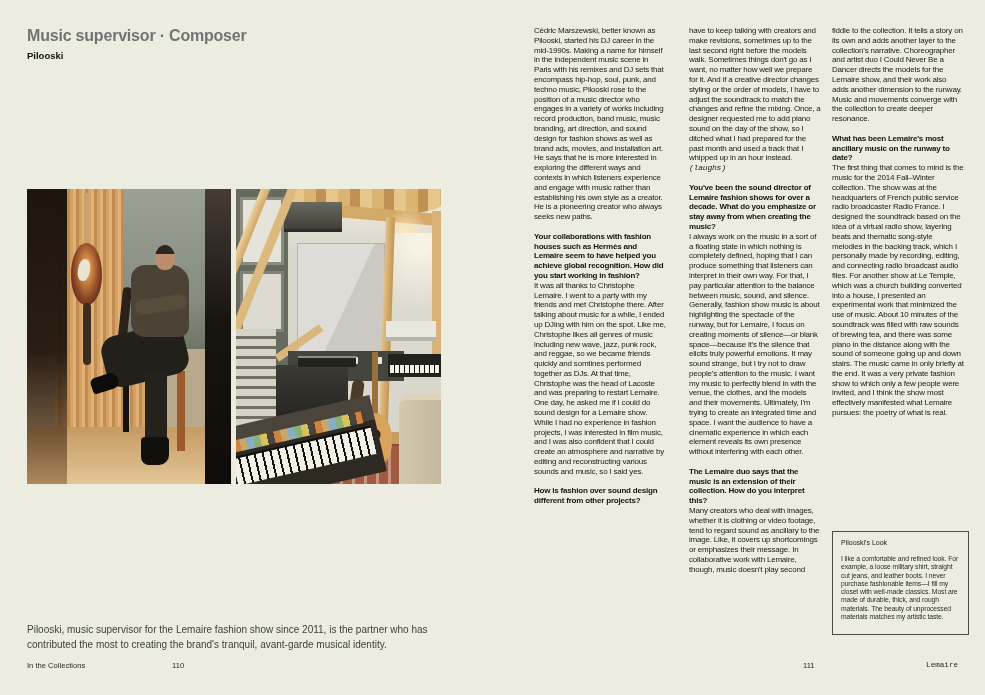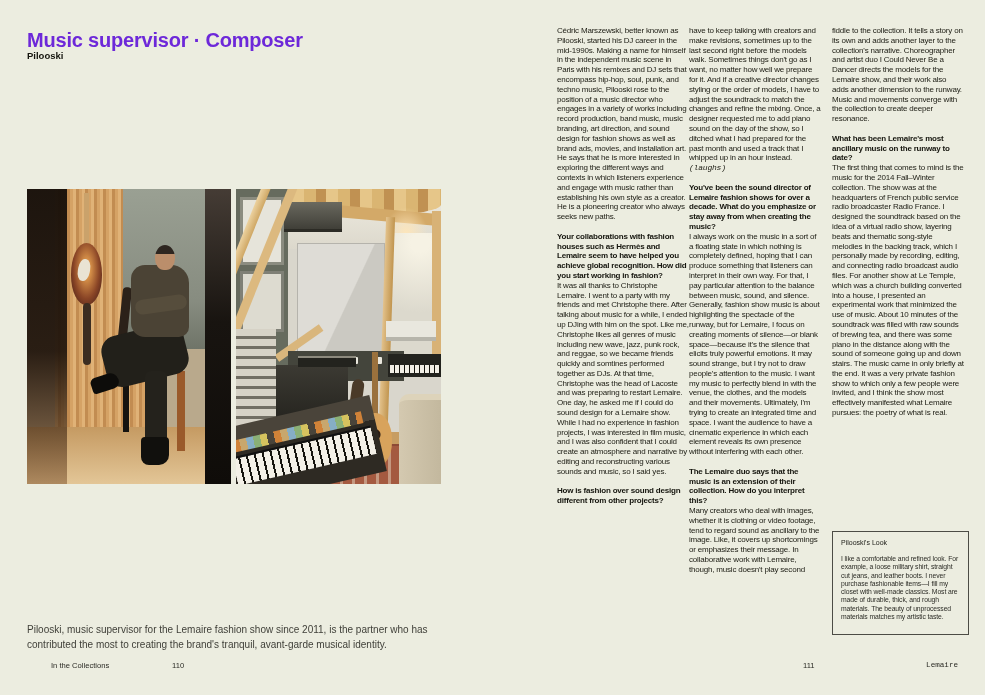--- a/index.html
+++ b/index.html
@@ -6,32 +6,32 @@
   body{
     width:985px;height:695px;overflow:hidden;
     font-family:"Liberation Sans","DejaVu Sans",sans-serif;
     background:#ecede0;
   }
   #spread{position:relative;width:985px;height:695px;background:#ecede0;}
 
   
   .title{
     position:absolute;left:27px;top:16px;
-    font-size:20px;font-weight:700;letter-spacing:-0.2px;color:#6d28d9;
+    font-size:16px;font-weight:700;letter-spacing:-0.2px;color:#737373;
   }
   .subtitle{
     position:absolute;left:27px;top:50px;
     font-size:9.5px;font-weight:700;color:#16160f;
   }
   .caption{
     position:absolute;left:27px;top:612px;width:440px;
     font-size:10px;line-height:1.5;color:#3f3f38;
   }
   .footer-item{position:absolute;top:661px;font-size:7.6px;color:#2a2a24;}
-  .f-left{left:27px;margin-left:24px;}
+  .f-left{left:27px;}
   .f-110{left:172px;}
   .f-111{left:803px;}
   .f-brand{right:27px;font-family:Liberation Mono, monospace;}
 
   
   .photo{position:absolute;top:189px;height:295px;overflow:hidden;background:#b9a98c;}
   #photo-left{left:27px;width:204px;}
   #photo-right{left:236px;width:205px;}
   .photo div{position:absolute;}
 
@@ -119,21 +119,21 @@
   .rp-keys{left:4px;top:30px;width:142px;height:27px;border-top:2px solid #111;
     background:repeating-linear-gradient(90deg,#f3f0e7 0 6px,#16150f 6px 8px);}
   .rp-couch{left:163px;top:205px;width:42px;height:90px;border-radius:10px 0 0 4px;
     border-top:6px solid #ddd3ba;background:linear-gradient(90deg,#d4c9b0,#c3b89e);}
 
   
   .col{
     position:absolute;top:26px;width:132px;height:614px;overflow:hidden;
     font-size:8px;line-height:9.8px;letter-spacing:-0.2px;color:#222219;
   }
-  #col-0{left:557px;} #col-1{left:689px;} #col-2{left:832px;}
+  #col-0{left:534px;} #col-1{left:689px;} #col-2{left:832px;}
   .blk{margin:0;}
   .blk.q{font-weight:700;margin-top:9.8px;color:#15150e;}
   .it{font-style:italic;font-family:Liberation Mono, monospace;}
 
   .look-box{
     position:absolute;left:832px;top:531px;width:137px;box-sizing:border-box;
     border:1px solid #4c4c45;padding:7px 8px 9px 8px;min-height:104px;
   }
   .look-title{font-size:7px;color:#22221c;margin:0 0 9px 0;font-weight:400;}
   .look-body{font-size:6.8px;line-height:8.3px;letter-spacing:-0.1px;color:#2c2c26;margin:0;}

